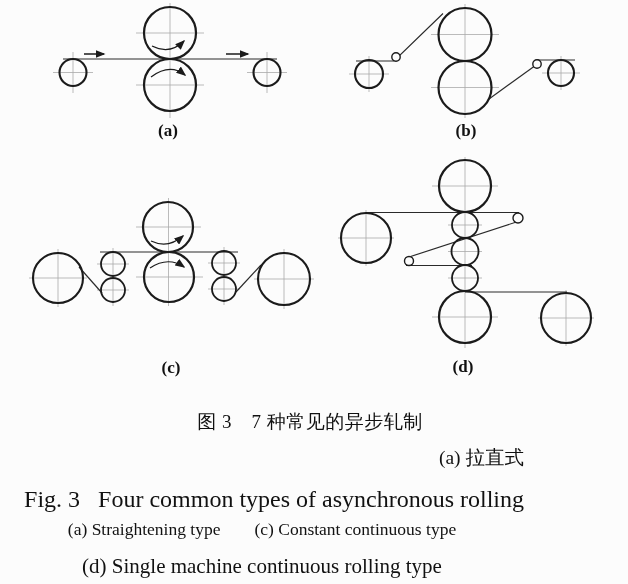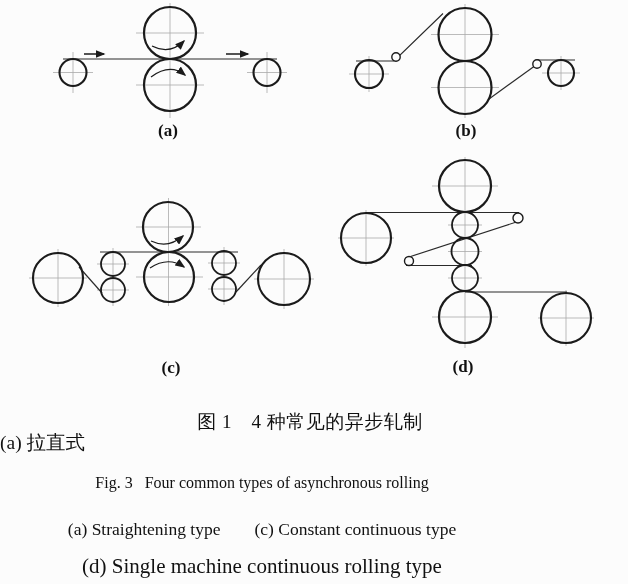--- a/index.html
+++ b/index.html
@@ -11,22 +11,22 @@
   .coil{fill:none;stroke:var(--c-line,#1b1b1b);stroke-width:2.1}
   .roll-sm{fill:none;stroke:var(--c-line,#1b1b1b);stroke-width:1.8}
   .guide{fill:var(--c-bg,#fcfcfc);stroke:var(--c-line,#1b1b1b);stroke-width:1.4}
   .strip{stroke:var(--c-strip,#2a2a2a);stroke-width:1.15;fill:none}
   .feed{stroke:var(--c-line,#1b1b1b);stroke-width:1.5;fill:none}
   .rot{stroke:var(--c-line,#1b1b1b);stroke-width:1.2;fill:none}
   .arrowhead{fill:var(--c-line,#1b1b1b)}
   .panel-label{position:absolute;width:36px;text-align:center;font-weight:bold;font-size:17px}
   .cap{position:absolute;left:0}
   .cn-title{top:409px;width:620px;text-align:center;white-space:pre;font-size:19px;letter-spacing:.5px}
-  .cn-items{top:429px;width:524px;display:flex;justify-content:flex-start;font-size:19.5px;white-space:pre}
-  .en-title{top:474px;width:524px;text-align:center;white-space:pre;font-size:16px}
+  .cn-items{top:444px;width:524px;display:flex;justify-content:flex-end;font-size:19.5px;white-space:pre}
+  .en-title{top:486px;width:524px;text-align:right;white-space:pre;font-size:24px}
   .en-items1{top:519px;width:524px;display:flex;justify-content:center;gap:34px;font-size:17.5px;white-space:pre}
   .en-items2{top:554px;width:524px;text-align:center;white-space:pre;font-size:21px}
 </style>
 </head>
 <body>
 
 <div class="page">
 
   <svg width="628" height="394" viewBox="0 0 628 394">
     <defs>
@@ -135,21 +135,21 @@
       <circle class="guide" cx="518" cy="218" r="5"></circle>
       <circle class="guide" cx="409" cy="261" r="4.5"></circle>
     </g>
   </svg>
 
   <div class="panel-label" style="left:150px;top:121px">(a)</div>
   <div class="panel-label" style="left:448px;top:121px">(b)</div>
   <div class="panel-label" style="left:153px;top:358px">(c)</div>
   <div class="panel-label" style="left:445px;top:357px">(d)</div>
 
-  <div class="cap cn-title">图 1　4 种常见的异步轧制</div>
+  <div class="cap cn-title">图 3　7 种常见的异步轧制</div>
 
   <div class="cap cn-items">
     <span>(a) 拉直式</span>
   </div>
 
   <div class="cap en-title">Fig. 3   Four common types of asynchronous rolling</div>
 
   <div class="cap en-items1">
     <span>(a) Straightening type</span>
     <span>(c) Constant continuous type</span>

